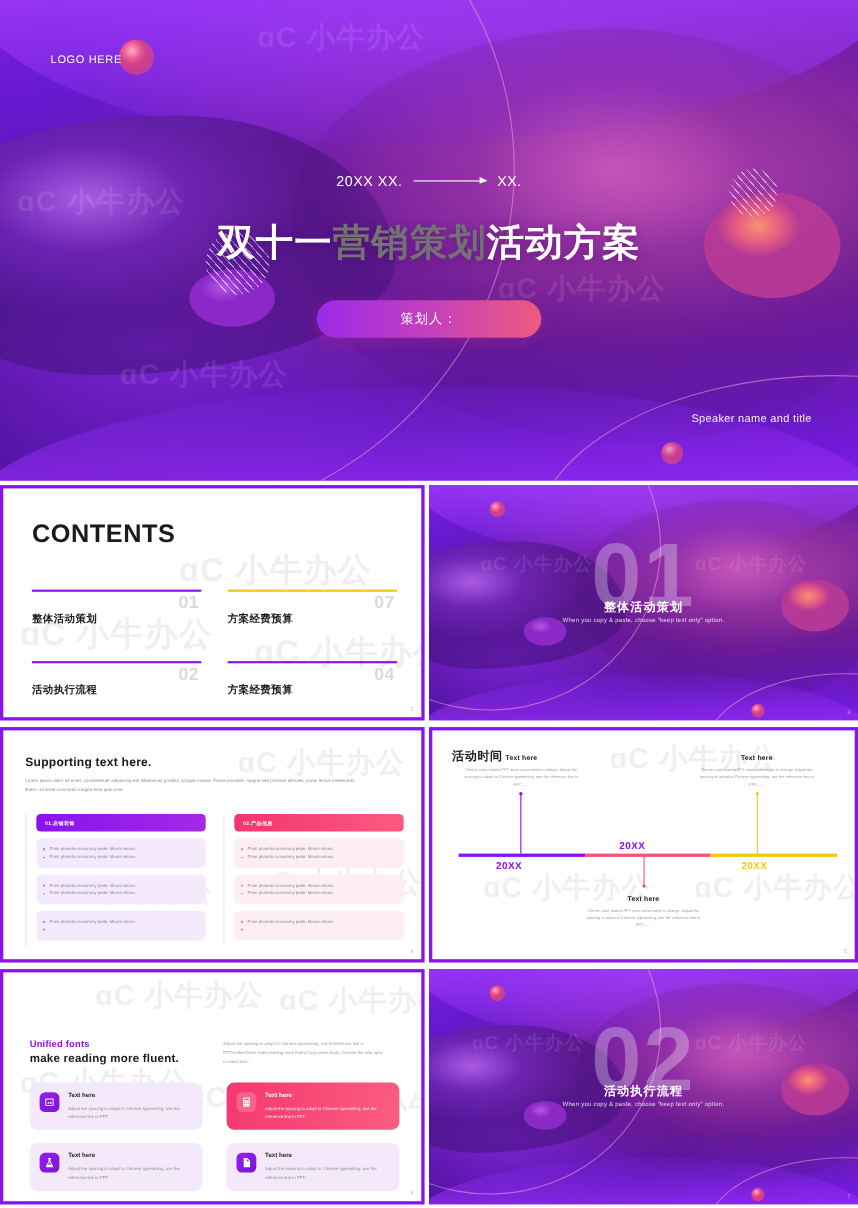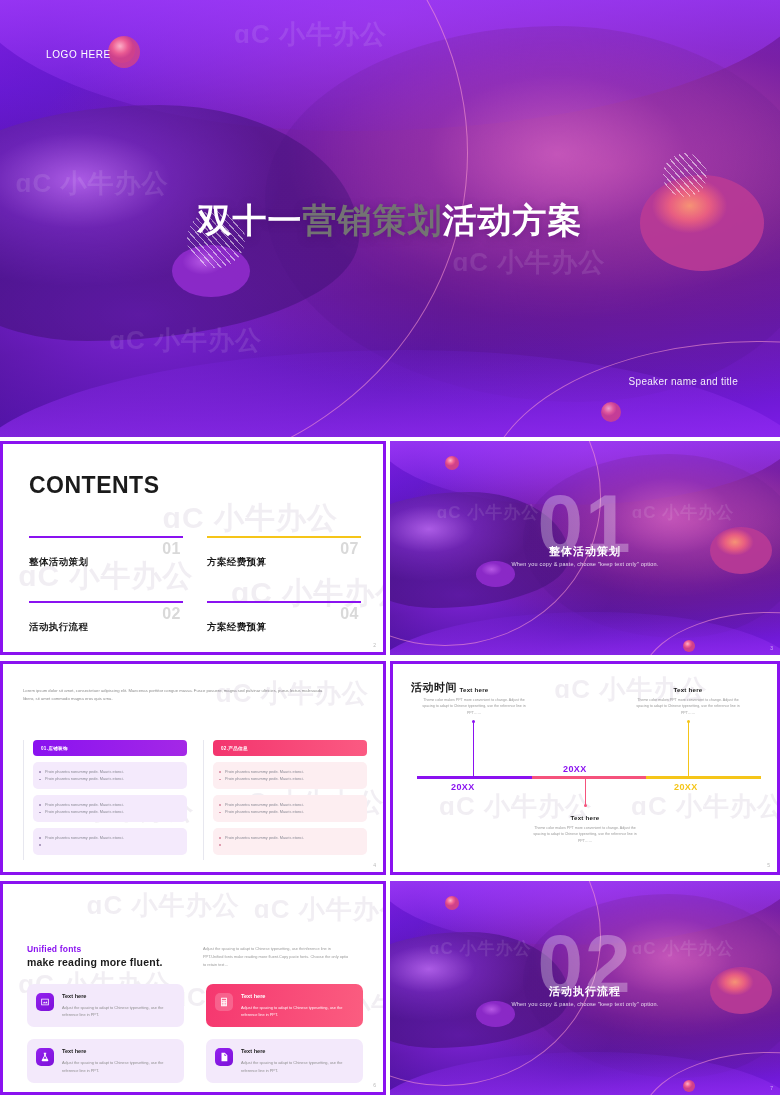--- a/index.html
+++ b/index.html
@@ -179,25 +179,31 @@
       <div class="curve" style="left:-30%;top:-40%;width:90%;height:150%;"></div>
       <div class="curve" style="left:62%;top:78%;width:70%;height:70%;"></div>
       <div class="wm" style="left:30%;top:4%;">ɑC 小牛办公</div>
       <div class="wm" style="left:2%;top:38%;">ɑC 小牛办公</div>
       <div class="wm" style="left:58%;top:56%;">ɑC 小牛办公</div>
       <div class="wm" style="left:14%;top:74%;">ɑC 小牛办公</div>
     </div>
     <div class="dot logo-dot"></div>
     <div class="logo">LOGO HERE</div>
 
+    <div class="daterow">
+      <span>20XX XX.</span>
+      <span class="arrow"></span>
+      <span>XX.</span>
+    </div>
 
     <h1 class="title">
       <span>双十一</span><span class="hl">营销策划</span><span>活动方案</span>
     </h1>
 
+    <div class="pill">策划人：</div>
     <div class="speaker">Speaker name and title</div>
   </section>
 
   <section class="slide bordered" id="s-contents">
     <div class="inner">
       <div class="wm wm-dark" style="left:42%;top:26%;font-size:30px;">ɑC 小牛办公</div>
       <div class="wm wm-dark" style="left:4%;top:54%;font-size:30px;">ɑC 小牛办公</div>
       <div class="wm wm-dark" style="left:60%;top:62%;font-size:30px;">ɑC 小牛办公</div>
       <h2 class="c-title">CONTENTS</h2>
     </div>
@@ -253,20 +259,21 @@
     <div class="dv-title">整体活动策划</div>
     <div class="dv-sub">When you copy &amp; paste, choose "keep text only" option.</div>
     <span class="pg">3</span>
   </section>
 
   <section class="slide bordered" id="s-bg">
     <div class="inner">
       <div class="wm wm-dark" style="left:56%;top:6%;font-size:26px;">ɑC 小牛办公</div>
       <div class="wm wm-dark" style="left:10%;top:62%;font-size:26px;">ɑC 小牛办公</div>
       <div class="wm wm-dark" style="left:60%;top:58%;font-size:26px;">ɑC 小牛办公</div>
+      <div class="sub-en">Supporting text here.</div>
       <p class="lead">Lorem ipsum dolor sit amet, consectetuer adipiscing elit. Maecenas porttitor congue massa. Fusce posuere, magna sed pulvinar ultricies, purus lectus malesuada libero, sit amet commodo magna eros quis urna.</p>
     </div>
     <div class="cols">
       <div class="col purple">
         <div class="col-head">01.店铺装饰</div>
         <div class="blk">
           <li>Proin pharetra nonummy pede. Mauris etonci.</li>
           <li>Proin pharetra nonummy pede. Mauris etonci.</li>
         </div>
         <div class="blk">

